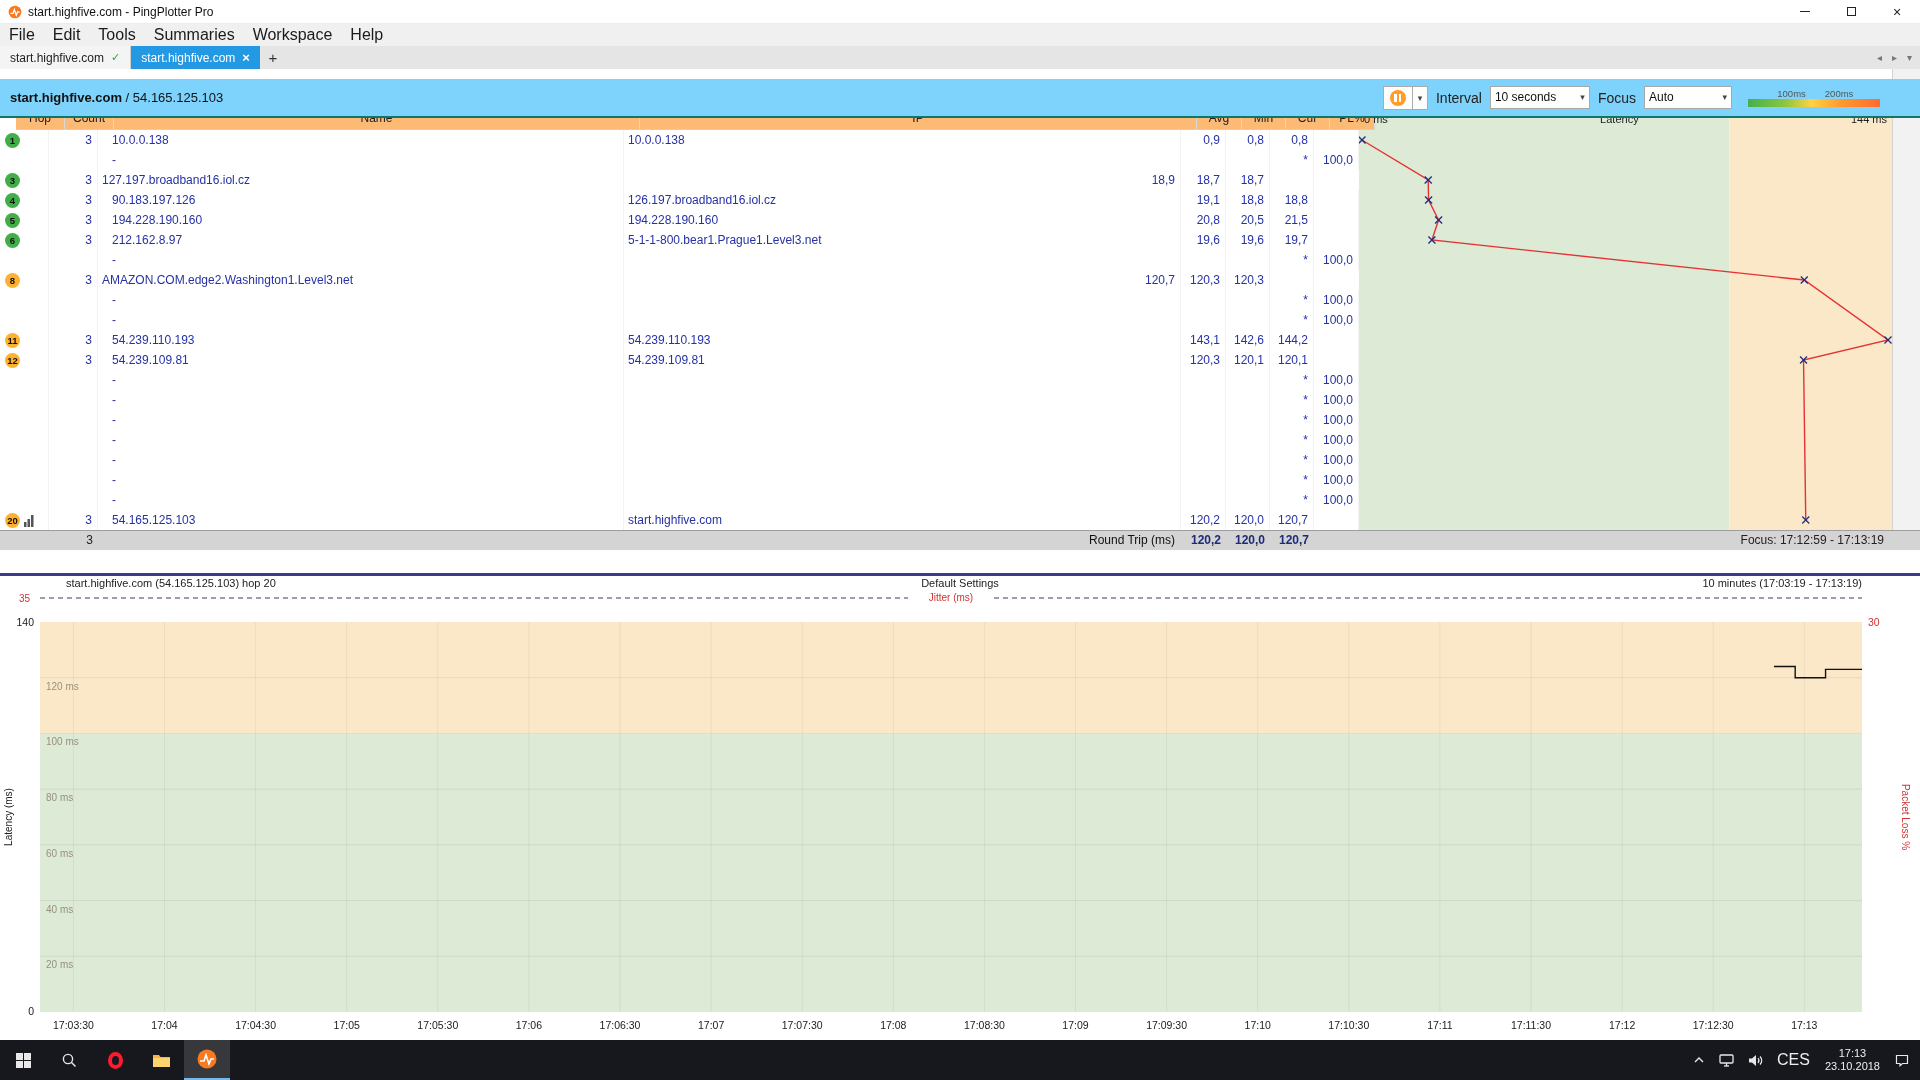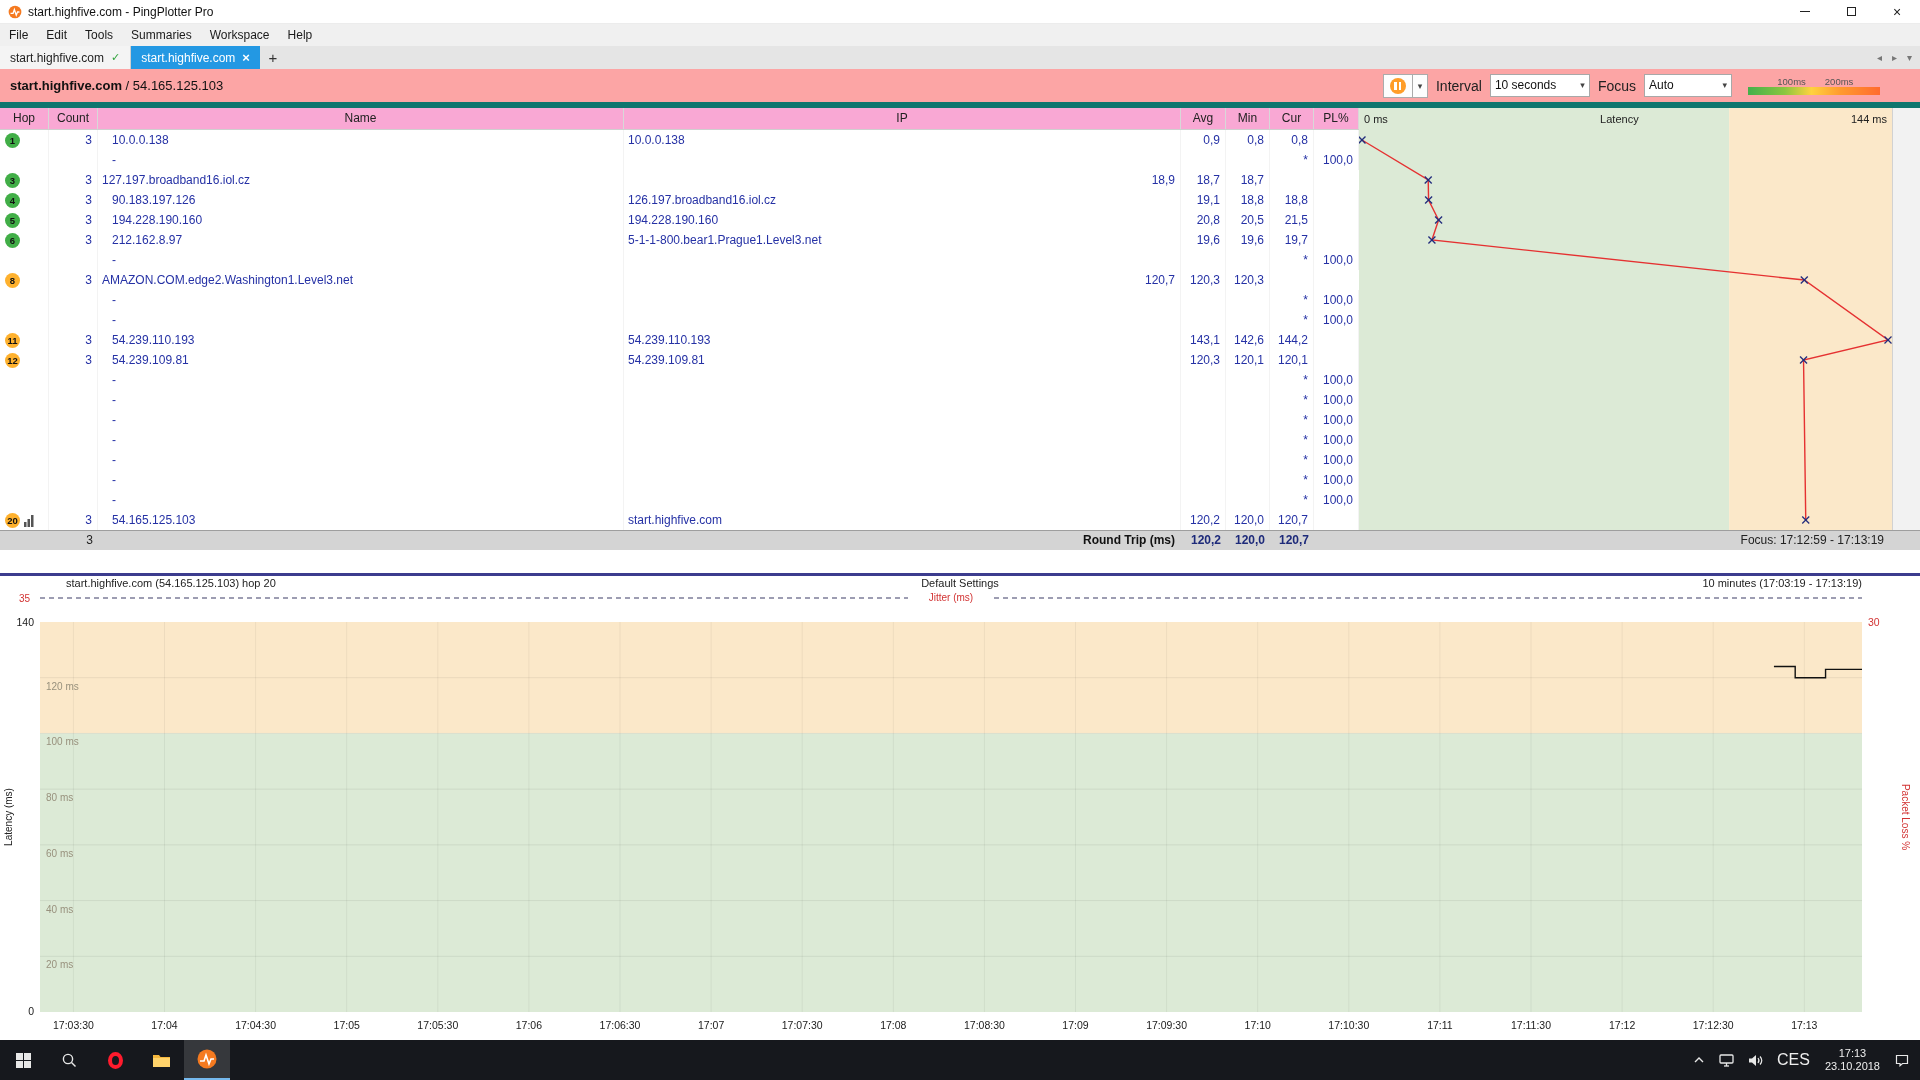--- a/index.html
+++ b/index.html
@@ -10,54 +10,54 @@
 .titlebar{position:absolute;left:0;top:0;width:1920px;height:24px;background:#fff;display:flex;align-items:center;border-bottom:1px solid #ececec;z-index:6}
 .appicon{margin:0 6px 0 8px;display:flex}
 .wtitle{font-size:12px;color:#111}
 .wctrls{margin-left:auto;display:flex;height:100%}
 .wc{width:46px;height:100%;display:flex;align-items:center;justify-content:center;color:#222;font-size:14px}
 .wc-minbar{width:10px;height:1px;background:#222;display:block}
 .wc-maxbox{width:9px;height:9px;border:1px solid #222;display:block}
 
 
 .menubar{position:absolute;left:0;top:24px;width:1920px;height:22px;background:#f0f0f0;display:flex;align-items:center;z-index:6}
-.menu-item{padding:0 9px;font-size:12px;color:#1a1a1a;height:100%;display:flex;align-items:center}
+.menu-item{padding:0 9px;font-size:16px;color:#1a1a1a;height:100%;display:flex;align-items:center}
 
 
 .tabbar{position:absolute;left:0;top:46px;width:1920px;height:23px;background:#e5e5e5;display:flex;align-items:stretch;z-index:6}
 .tab{height:23px;display:flex;align-items:center;padding:0 10px;font-size:12px;gap:7px}
 .tab-inactive{background:#f4f4f4;border-right:1px solid #cfcfcf;color:#222}
 .tabcheck{color:#2fa33b;font-weight:bold;font-size:11px}
 .tab-active{background:#2398e3;color:#fff}
 .tabclose{font-size:13px;font-weight:bold;color:#fff}
 .tab-plus{width:26px;display:flex;align-items:center;justify-content:center;font-size:15px;color:#333}
 .tab-nav{margin-left:auto;display:flex;gap:10px;padding-right:8px;color:#777;font-size:10px;align-items:center}
 
 
-.targetbar{position:absolute;left:0;top:69px;width:1920px;height:39px;background:#fca5a5;border-bottom:6px solid #0f766e;display:flex;align-items:center;z-index:5}
+.targetbar{position:absolute;left:0;top:79px;width:1920px;height:39px;background:#7dd3fc;border-bottom:2px solid #0f766e;display:flex;align-items:center;z-index:5}
 .target-title{padding-left:10px;font-size:13px;color:#111}
 .target-title .host{font-weight:bold}
 .target-controls{margin-left:auto;display:flex;align-items:center;gap:8px;padding-right:40px}
 .pausewrap{display:flex}
 .pausebtn{width:30px;height:24px;background:#fdfdfd;border:1px solid #ababab;display:flex;align-items:center;justify-content:center}
 .pcirc{width:16px;height:16px;border-radius:50%;background:#ff9d28;display:flex;align-items:center;justify-content:center;gap:2px}
 .pcirc i{width:2.5px;height:8px;background:#fff;display:block}
 .pausedd{width:15px;height:24px;border:1px solid #ababab;border-left:none;background:#fdfdfd;display:flex;align-items:center;justify-content:center;font-size:9px;color:#444}
 .lbl{font-size:14px;color:#222}
 .combo{position:relative;width:100px;height:23px;border:1px solid #a8a8a8;background:#fff;font-size:12px;line-height:21px;padding-left:4px;color:#111}
 .combo .dd{position:absolute;right:4px;top:0;font-style:normal;font-size:9px;color:#444;line-height:21px}
 .combo-focus{width:88px}
 .legend{width:132px;margin-left:8px}
 .legend-labels{position:relative;height:11px;font-size:9.5px;color:#555}
 .legend-labels .l100{position:absolute;left:33%;transform:translateX(-50%)}
 .legend-labels .l200{position:absolute;left:69%;transform:translateX(-50%)}
 .legend-bar{height:8px;background:linear-gradient(90deg,#44b04c 0%,#8cc63f 28%,#ffd23f 48%,#ff9a2e 70%,#ff6b2e 100%)}
 
 
-.thead{position:absolute;left:0;top:108px;width:1359px;height:22px;display:grid;grid-template-columns:49px 49px 526px 557px 45px 44px 44px 45px;z-index:2;background:#f9a8d4;border-bottom:1px solid #cfcfcf}
+.thead{position:absolute;left:16px;top:108px;width:1359px;height:22px;display:grid;grid-template-columns:49px 49px 526px 557px 45px 44px 44px 45px;z-index:2;background:#fdba74;border-bottom:1px solid #cfcfcf}
 .th{font-size:12px;color:#222;text-align:center;line-height:21px;border-right:1px solid #d8d8d8;overflow:hidden}
 .lat-head{position:absolute;left:1359px;top:108px;width:533px;height:22px;z-index:2;display:flex;align-items:center;justify-content:space-between;font-size:11px;color:#222;padding:0 5px}
 #trace-svg{position:absolute;left:1359px;top:108px;z-index:1}
 .tbody{position:absolute;left:0;top:130px;width:1359px;height:400px;z-index:1;background:#fff}
 .trow{display:grid;grid-template-columns:49px 49px 526px 557px 45px 44px 44px 45px;height:20px}
 .cell{font-size:12px;line-height:20px;color:#2531a5;white-space:nowrap;overflow:hidden;border-right:1px solid #f3f3f3}
 .c-hop{display:flex;align-items:center}
 .c-count,.c-avg,.c-min,.c-cur,.c-pl{text-align:right;padding-right:5px}
 .c-ip{padding-left:14px}
 .c-name{padding-left:4px}
@@ -67,21 +67,21 @@
 .rowchart{margin-left:3px;display:inline-flex;align-items:center}
 
 
 .rail{position:absolute;left:1892px;top:69px;width:28px;height:461px;background:#f2f2f2;border-left:1px solid #d2d2d2;z-index:3;display:flex;justify-content:center;padding-top:10px}
 .rail-label{writing-mode:vertical-rl;font-size:11px;color:#444}
 
 
 .tfoot{position:absolute;left:0;top:530px;width:1920px;height:20px;background:#d4d4d4;border-top:1px solid #9e9e9e;display:grid;grid-template-columns:49px 49px 526px 557px 45px 44px 44px 45px 1fr;z-index:4}
 .tf{font-size:12px;line-height:19px;white-space:nowrap}
 .tf-count{text-align:right;padding-right:5px;color:#222}
-.tf-label{text-align:right;padding-right:6px;font-weight:bold;color:#111}
+.tf-label{text-align:right;padding-right:6px;font-weight:normal;color:#111}
 .tf-num{text-align:right;padding-right:5px;font-weight:bold;color:#1d2a7a}
 .tf-focus{text-align:right;padding-right:36px;color:#222}
 
 
 .tl-topline{position:absolute;left:0;top:573px;width:1920px;height:3px;background:#3c3c8e}
 .tl-header{position:absolute;left:0;top:576px;width:1920px;height:16px;background:#fff;font-size:11px;color:#222;z-index:2}
 .tl-left{position:absolute;left:66px;top:1px}
 .tl-center{position:absolute;left:50%;transform:translateX(-50%);top:1px}
 .tl-right{position:absolute;right:58px;top:1px}
 #tl-svg{position:absolute;left:0;top:592px}

